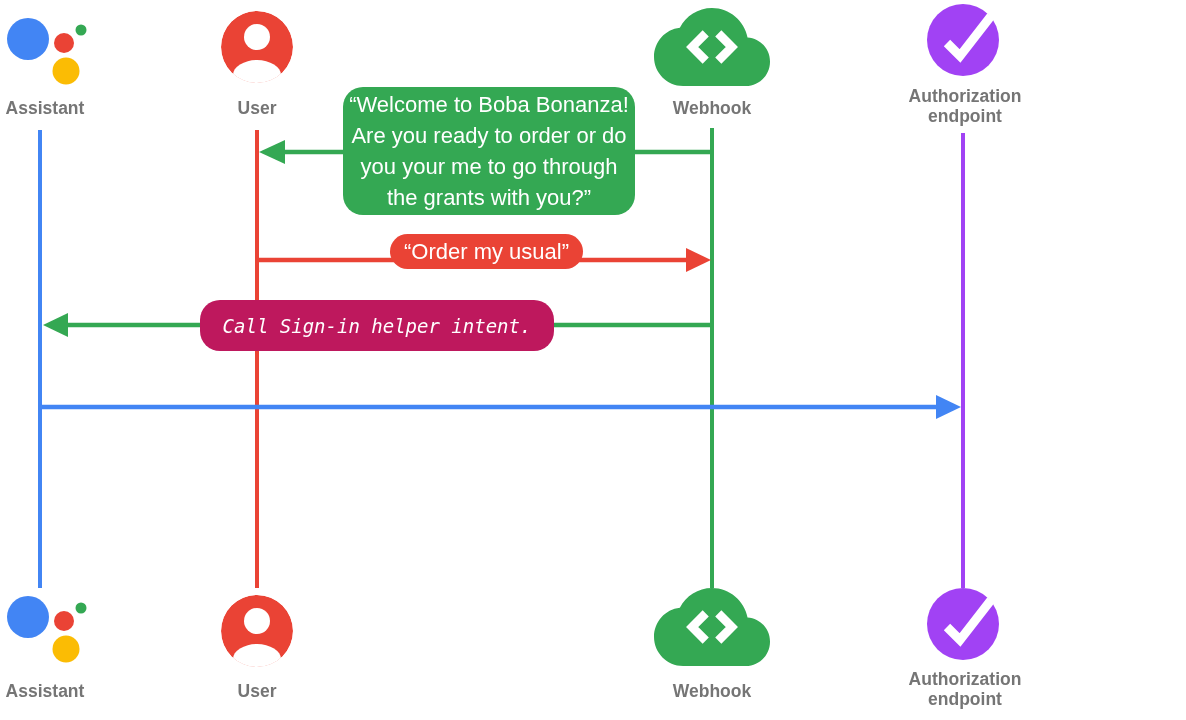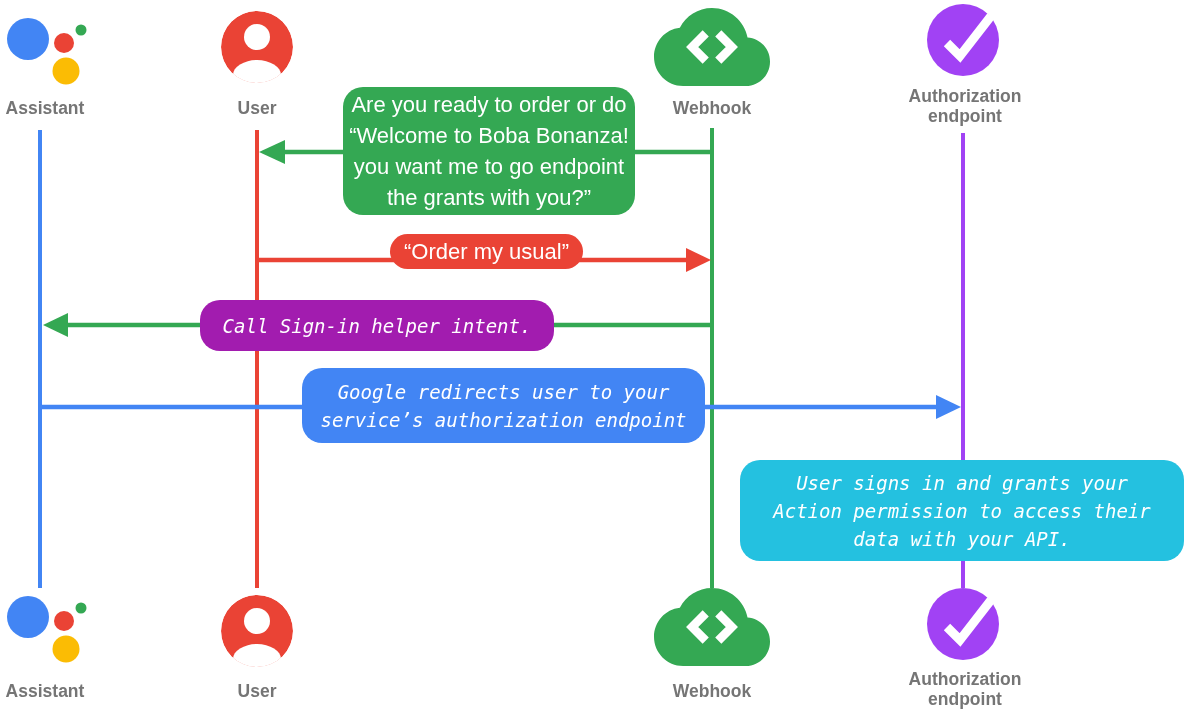--- a/index.html
+++ b/index.html
@@ -95,44 +95,35 @@
     <circle cx="38" cy="38" r="36" fill="#A142F4"></circle>
     <path d="M22 41 L35 54 L66 14" stroke="#ffffff" stroke-width="9" fill="none"></path>
   </svg>
 
   <div class="actor-label al-assistant-top">Assistant</div>
   <div class="actor-label al-user-top">User</div>
   <div class="actor-label al-webhook-top">Webhook</div>
   <div class="actor-label al-auth-top">Authorization endpoint</div>
 
   <div class="msg sans m-welcome" style="background-color: rgb(52, 168, 83);">
+    <div>“Welcome to Boba Bonanza!</div>
     <div>Are you ready to order or do</div>
-    <div>“Welcome to Boba Bonanza!</div>
-    <div>you want me to go endpoint</div>
+    <div>you your me to go through</div>
     <div>the grants with you?”</div>
   </div>
 
   <div class="msg sans m-order" style="background-color: rgb(234, 67, 53);">
     <div>“Order my usual”</div>
   </div>
 
-  <div class="msg mono m-signin" style="background-color: #a21caf;">
+  <div class="msg mono m-signin" style="background-color: #be185d;">
     <div>Call Sign-in helper intent.</div>
   </div>
 
-  <div class="msg mono m-redirect" style="background-color: rgb(66, 133, 244);">
-    <div>Google redirects user to your</div>
-    <div>service’s authorization endpoint</div>
-  </div>
 
-  <div class="msg mono m-note" style="background-color: rgb(36, 193, 224);">
-    <div>User signs in and grants your</div>
-    <div>Action permission to access their</div>
-    <div>data with your API.</div>
-  </div>
 
   <svg class="icon" style="left:2px;top:578px" width="90" height="90" viewBox="0 0 90 90">
     <circle cx="26" cy="39" r="21" fill="#4285F4"></circle>
     <circle cx="62" cy="43" r="10" fill="#EA4335"></circle>
     <circle cx="79" cy="30" r="5.5" fill="#34A853"></circle>
     <circle cx="64" cy="71" r="13.5" fill="#FBBC04"></circle>
   </svg>
 
   <svg class="icon" style="left:221px;top:595px" width="72" height="72" viewBox="0 0 72 72">
     <clipPath id="uclip2">

